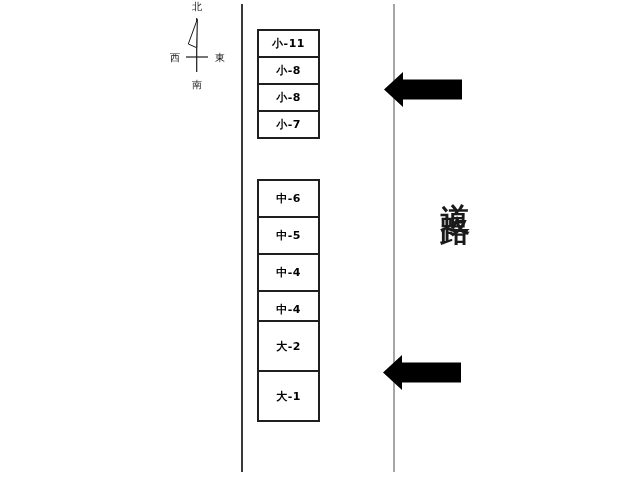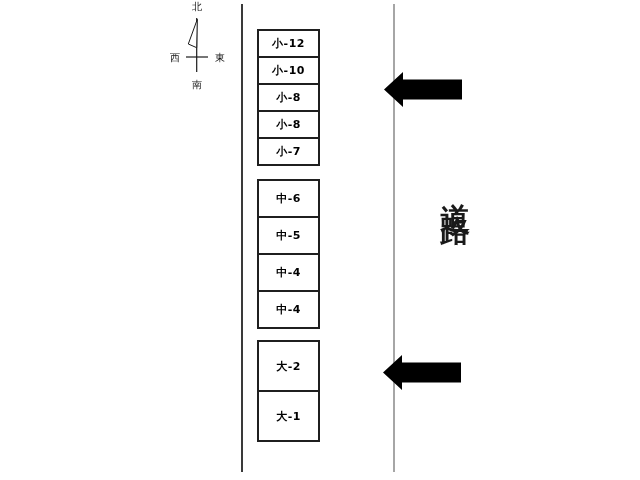--- a/index.html
+++ b/index.html
@@ -26,21 +26,21 @@
   .compass-e { left: 212px; top: 53px; }
   .compass-svg { position: absolute; left: 165px; top: 0; }
   
   .road-line { position: absolute; top: 4px; height: 468px; }
   .road-line-left  { left: 241px; width: 2px; background: #3a3a3a; }
   .road-line-right { left: 393px; width: 2px; background: #a6a6a6; }
   
   .lot-group { position: absolute; left: 257px; width: 63px; display: flex; flex-direction: column; }
   .lot-group-small  { top: 29px; }
   .lot-group-medium { top: 179px; }
-  .lot-group-large  { top: 340px; }
+  .lot-group-large  { top: 320px; }
   .lot-box {
     box-sizing: border-box;
     border: 2px solid #1f1f1f;
     background: #ffffff;
     margin-top: -2px;
     display: flex;
     align-items: center;
     justify-content: center;
     font-size: 11px;
     font-weight: bold;
@@ -81,22 +81,21 @@
   </svg>
   <span class="compass-label compass-n">北</span>
   <span class="compass-label compass-s">南</span>
   <span class="compass-label compass-w">西</span>
   <span class="compass-label compass-e">東</span>
 
   <div class="road-line road-line-left"></div>
   <div class="road-line road-line-right"></div>
 
   <div class="lot-group lot-group-small">
-    <div class="lot-box">小-12</div>
-    <div class="lot-box">小-10</div>
+    <div class="lot-box">小-11</div>
     <div class="lot-box">小-8</div>
     <div class="lot-box">小-8</div>
     <div class="lot-box">小-7</div>
   </div>
 
   <div class="lot-group lot-group-medium">
     <div class="lot-box">中-6</div>
     <div class="lot-box">中-5</div>
     <div class="lot-box">中-4</div>
     <div class="lot-box">中-4</div>

